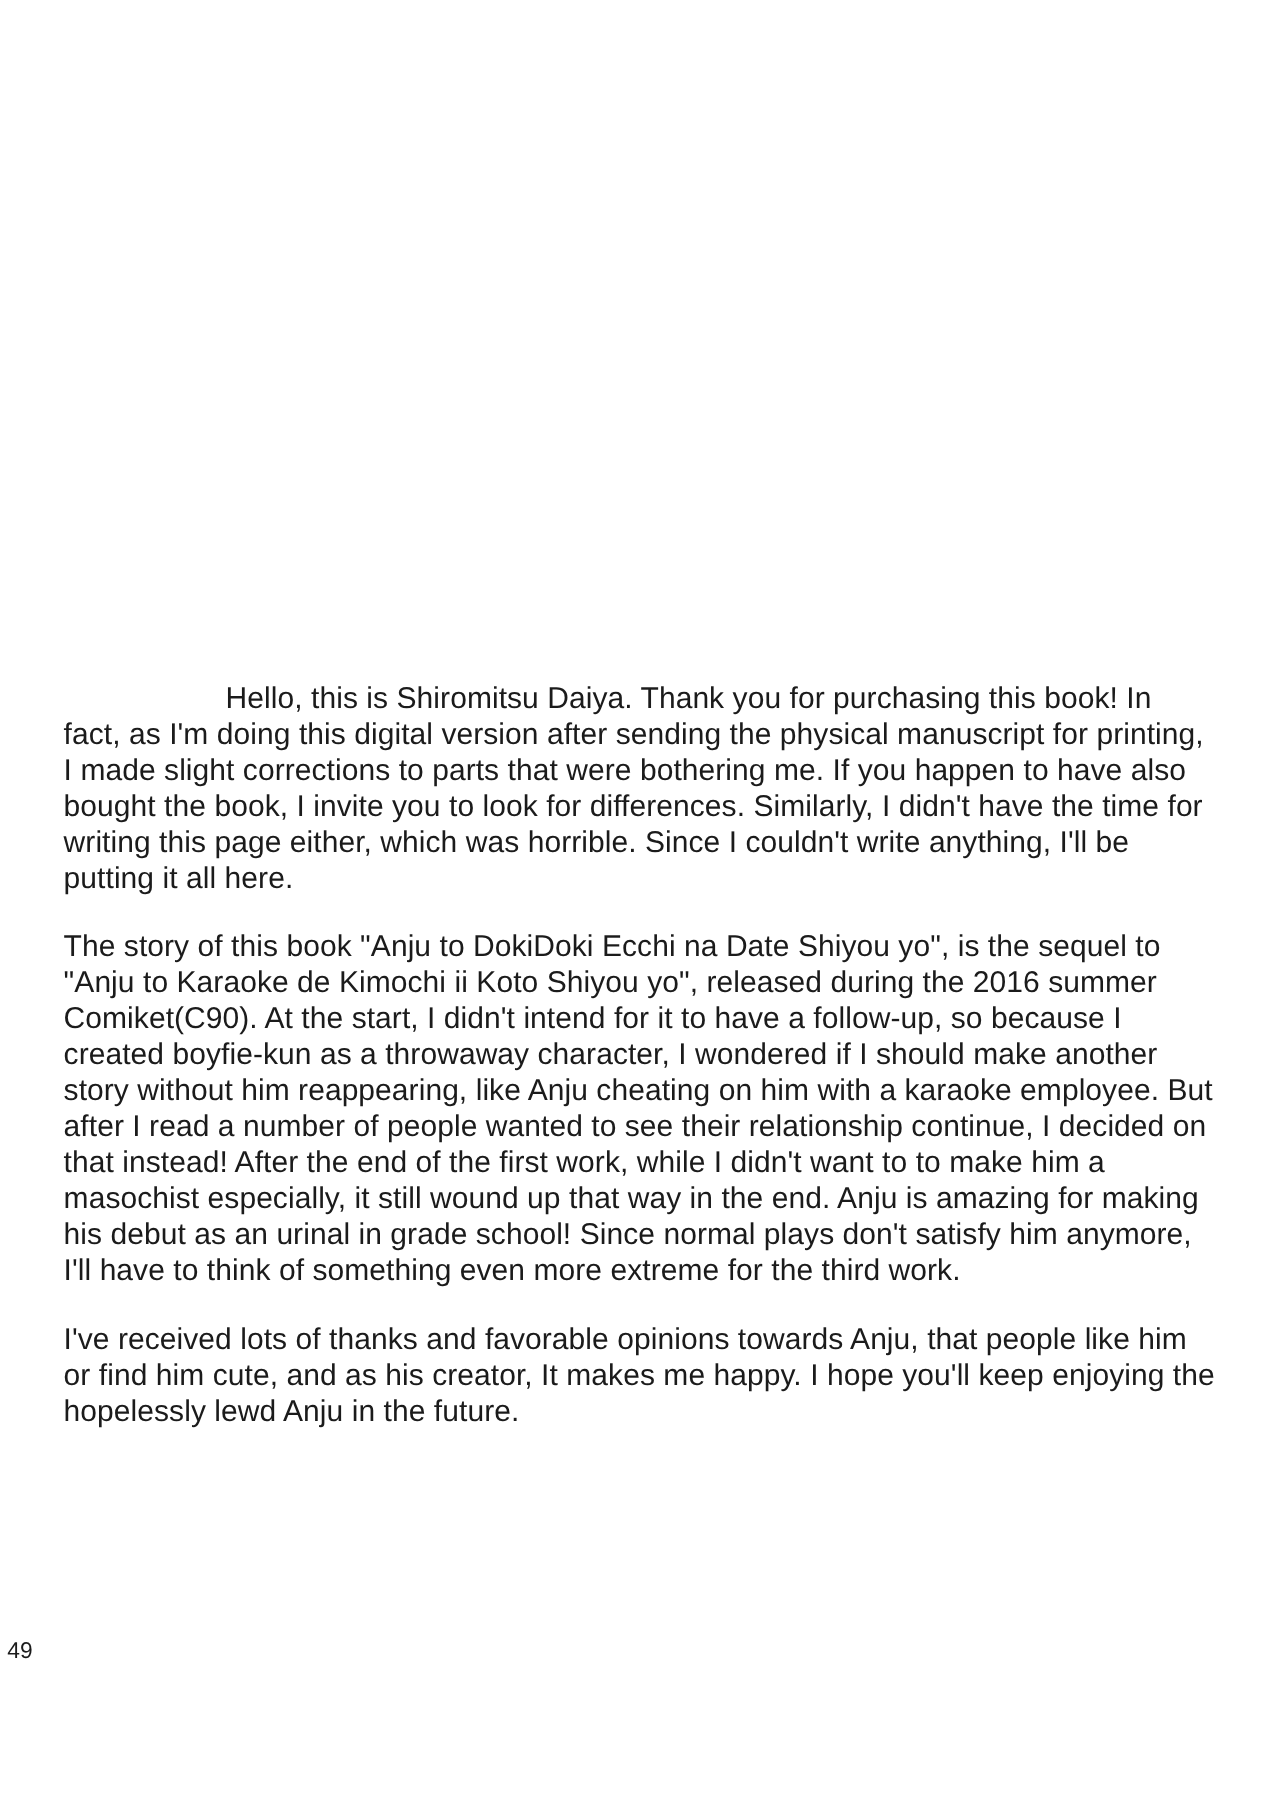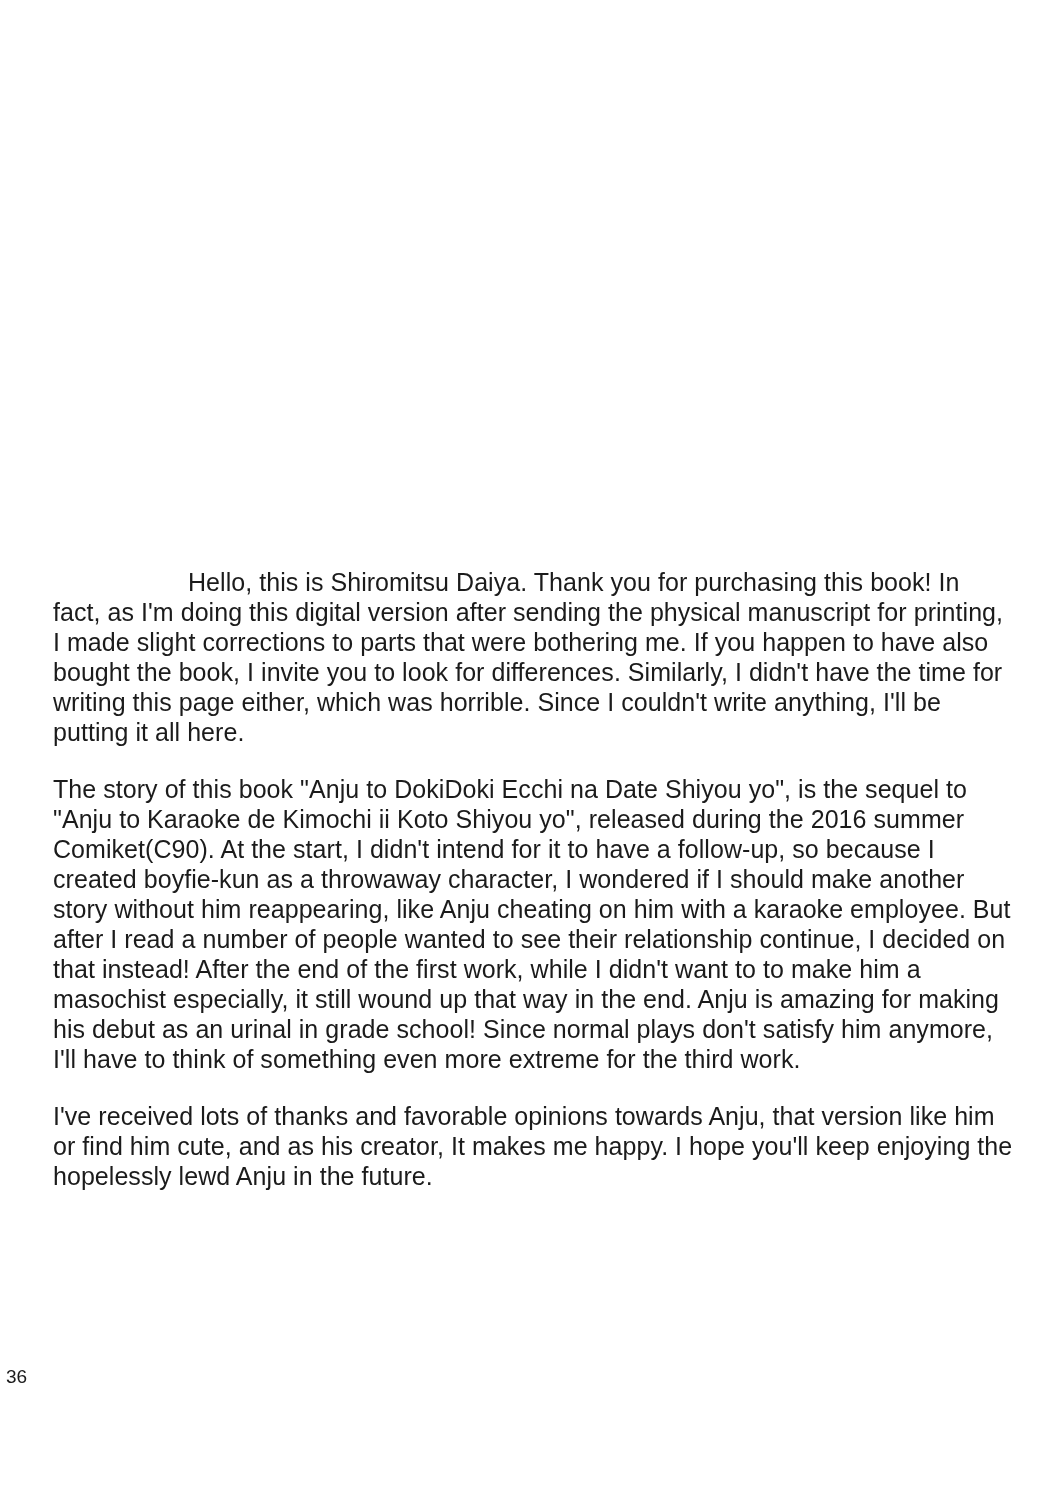--- a/index.html
+++ b/index.html
@@ -46,18 +46,18 @@
   }
 </style>
 </head>
 <body>
 
 <div class="page">
 
   <div class="afterword">
     <p class="para first">Hello, this is Shiromitsu Daiya. Thank you for purchasing this book! In fact, as I'm doing this digital version after sending the physical manuscript for printing, I made slight corrections to parts that were bothering me. If you happen to have also bought the book, I invite you to look for differences. Similarly, I didn't have the time for writing this page either, which was horrible. Since I couldn't write anything, I'll be putting it all here.</p>
     <p class="para">The story of this book "Anju to DokiDoki Ecchi na Date Shiyou yo", is the sequel to "Anju to Karaoke de Kimochi ii Koto Shiyou yo", released during the 2016 summer Comiket(C90). At the start, I didn't intend for it to have a follow-up, so because I created boyfie-kun as a throwaway character, I wondered if I should make another story without him reappearing, like Anju cheating on him with a karaoke employee. But after I read a number of people wanted to see their relationship continue, I decided on that instead! After the end of the first work,  while I didn't want to to make him a masochist especially, it still wound up that way in the end. Anju is amazing for making his debut as an urinal in grade school! Since normal plays don't satisfy him anymore, I'll have to think of something even more extreme for the third work.</p>
-    <p class="para">I've received lots of thanks and favorable opinions towards Anju, that version like him or find him cute, and as his creator, It makes me happy. I hope you'll keep enjoying the hopelessly lewd Anju in the future.</p>
+    <p class="para">I've received lots of thanks and favorable opinions towards Anju, that people like him or find him cute, and as his creator, It makes me happy. I hope you'll keep enjoying the hopelessly lewd Anju in the future.</p>
   </div>
 
-  <div class="page-number">36</div>
+  <div class="page-number">49</div>
 
 </div>
 
 </body></html>

